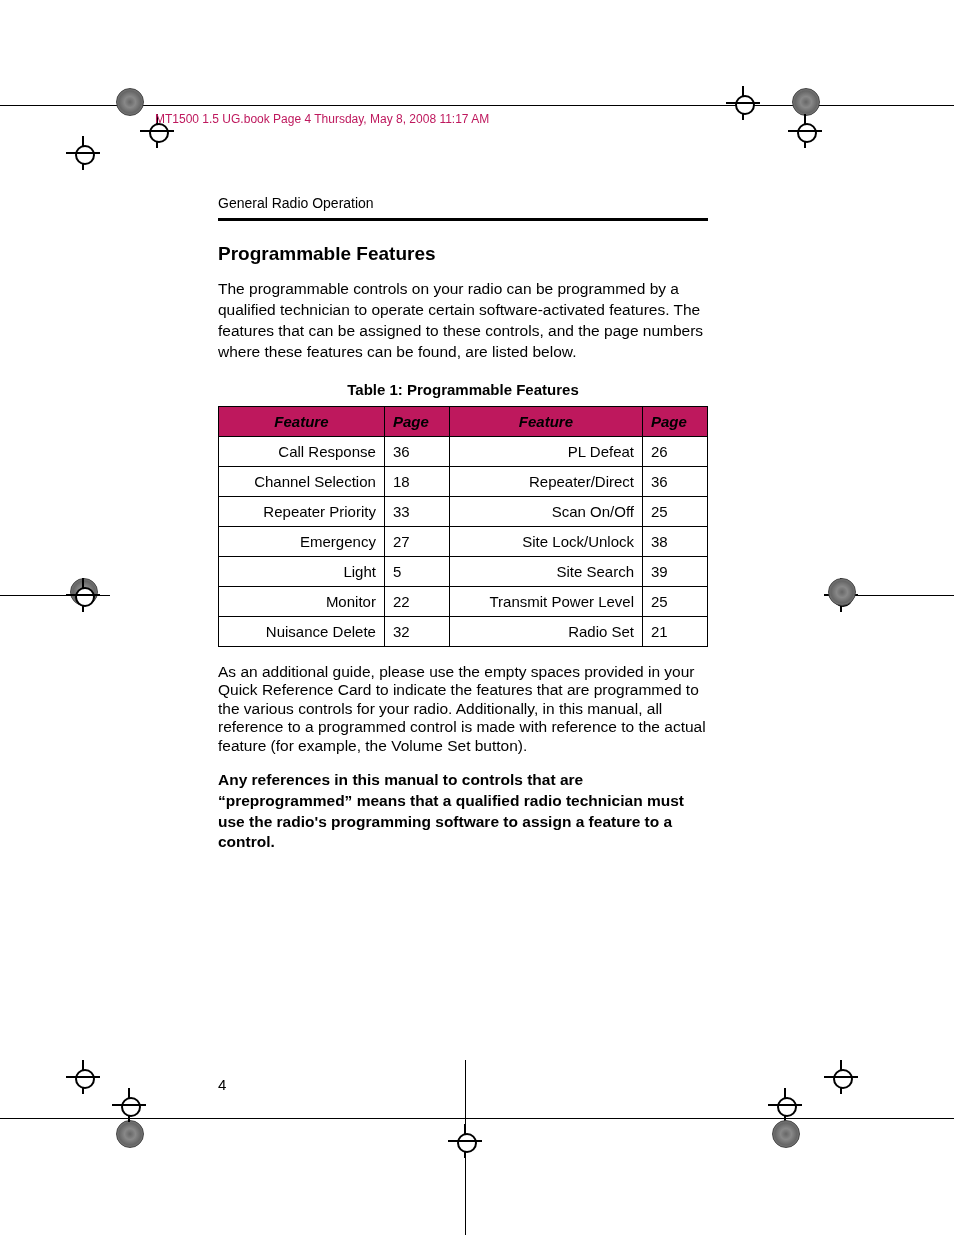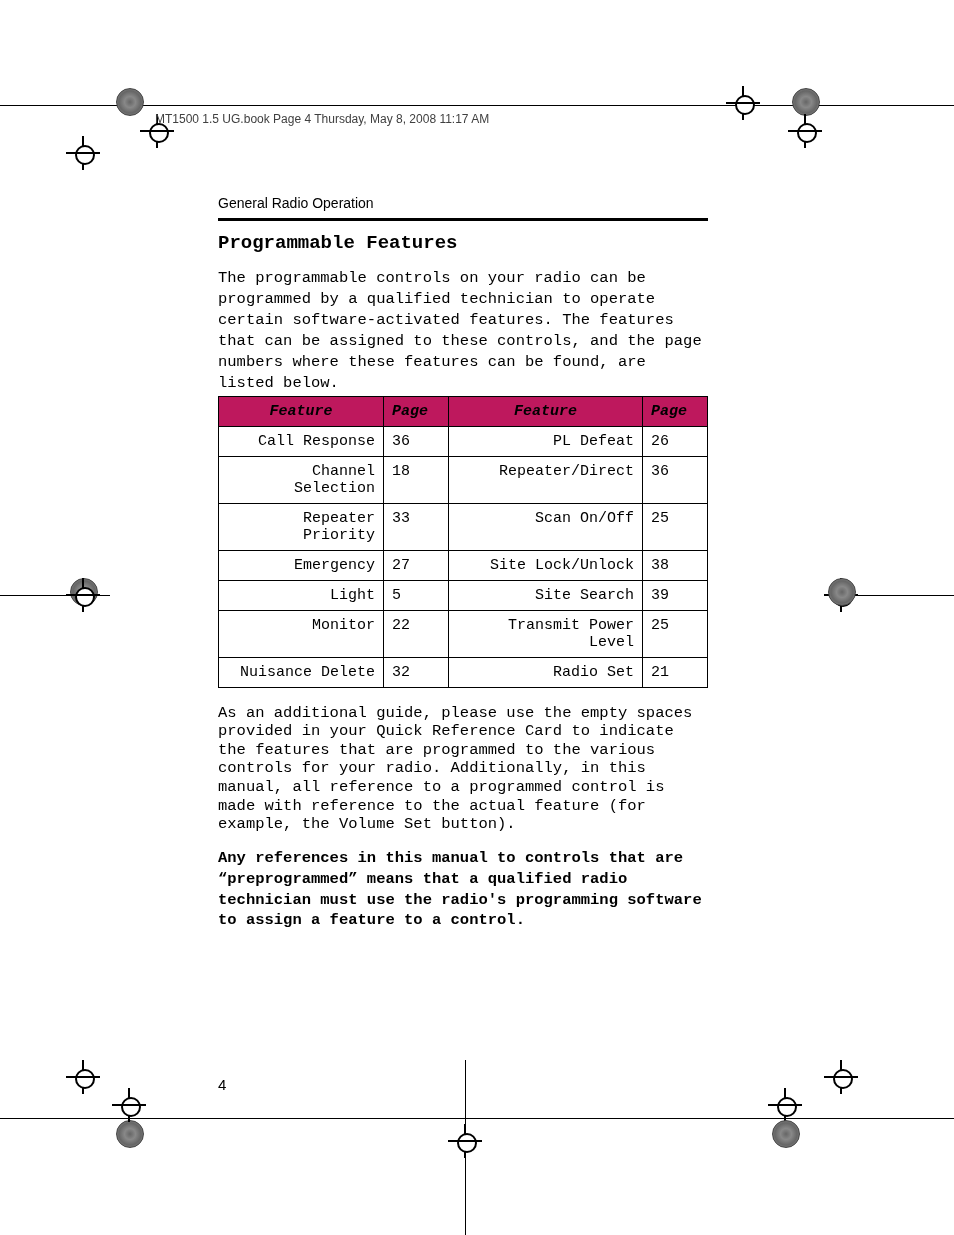--- a/index.html
+++ b/index.html
@@ -14,54 +14,53 @@
     .page {
       position: relative;
       width: 954px;
       height: 1235px;
     }
     .header-line {
       position: absolute;
       top: 112px;
       left: 155px;
       font-size: 12px;
-      color: #404040;
+      color: #be185d;
     }
     .section-header {
       position: absolute;
       left: 218px;
       top: 195px;
       font-size: 14px;
       color: #000;
       text-align: center;
     }
     .divider {
       position: absolute;
       left: 218px;
       top: 218px;
       width: 490px;
       height: 3px;
       background: #000;
     }
     .content {
       position: absolute;
       left: 218px;
-      top: 232px;
+      top: 243px;
       width: 490px;
-      font-family: Liberation Mono, monospace;
     }
     .title {
       font-size: 19px;
       font-weight: bold;
       margin-bottom: 14px;
     }
     .para {
       font-size: 15.5px;
       line-height: 1.35;
-      margin-bottom: 2px;
+      margin-bottom: 14px;
     }
     .table-caption {
       font-size: 15px;
       font-weight: bold;
       text-align: center;
       margin-top: 18px;
       margin-bottom: 8px;
     }
     table.feat {
       width: 100%;
@@ -239,20 +238,21 @@
 
   <div class="header-line">MT1500 1.5 UG.book  Page 4  Thursday, May 8, 2008   11:17 AM</div>
 
   <div class="section-header">General Radio Operation</div>
   <div class="divider"></div>
 
   <div class="content">
     <div class="title">Programmable Features</div>
     <div class="para">The programmable controls on your radio can be programmed by a qualified technician to operate certain software-activated features. The features that can be assigned to these controls, and the page numbers where these features can be found, are listed below.</div>
 
+    <div class="table-caption">Table 1: Programmable Features</div>
 
     <table class="feat">
       <thead>
         <tr>
           <th>Feature</th>
           <th class="pagecol">Page</th>
           <th>Feature</th>
           <th class="pagecol">Page</th>
         </tr>
       </thead>

